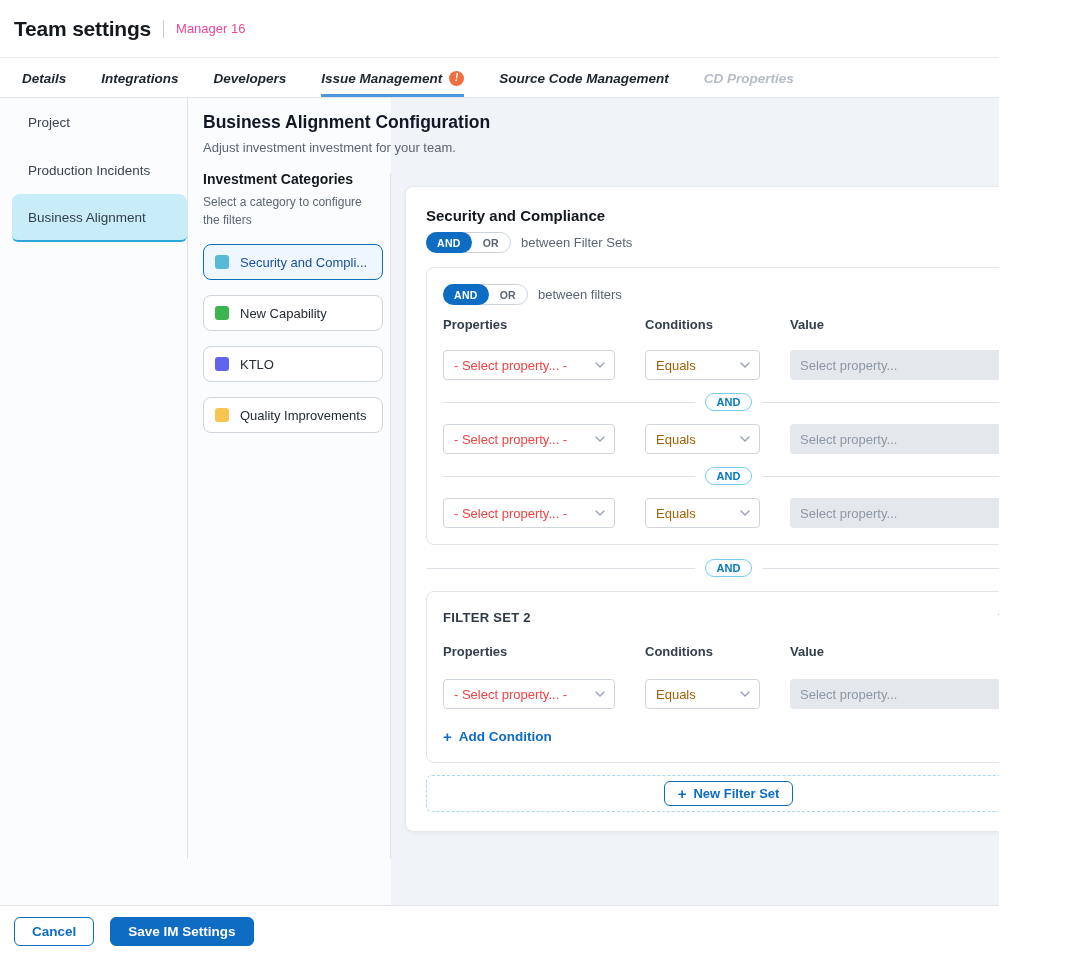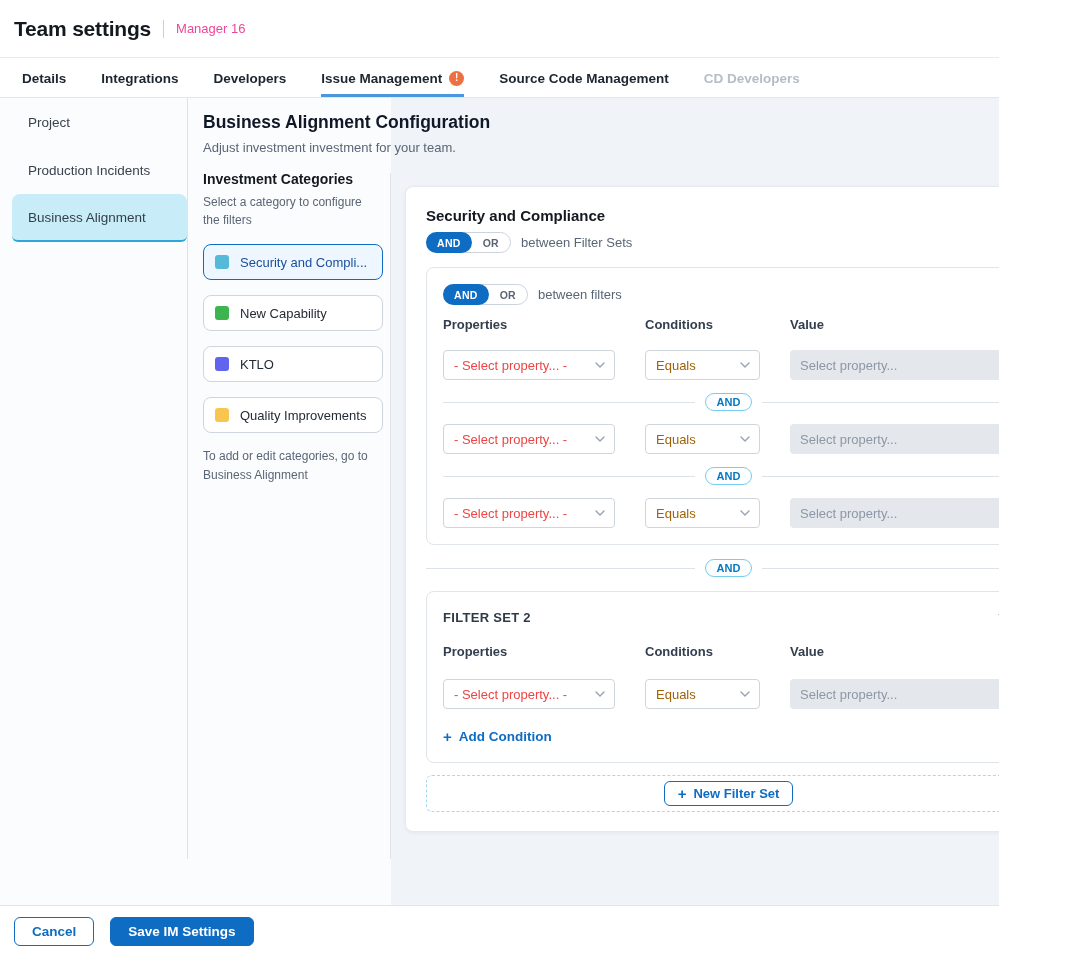--- a/index.html
+++ b/index.html
@@ -11,21 +11,21 @@
   .app-header { position:absolute; top:0; left:0; right:0; height:58px; background:#fff;
     border-bottom:1px solid #e7eaee; display:flex; align-items:center; padding:0 14px; }
   .app-title { font-size:21px; font-weight:bold; color:#14181f; letter-spacing:-0.2px; }
   .title-divider { width:1px; height:18px; background:#c9d0d9; margin:0 12px; }
   .app-subtitle { font-size:13px; color:#ec4899; }
 
   
   .tabbar { position:absolute; top:59px; left:0; right:0; height:39px; background:#fff;
     border-bottom:1px solid #e3e7ec; display:flex; align-items:stretch; padding-left:22px; gap:35px; }
   .tab { display:flex; align-items:center; gap:7px; font-size:13.5px; font-weight:bold;
-    color:#1d2530; cursor:pointer; white-space:nowrap; }
+    color:#1d2530; cursor:pointer; white-space:nowrap;font-style:italic; }
   .tab.active { box-shadow: inset 0 -3px 0 #4a97dd; }
   .tab.disabled { color:#b6bdc7; cursor:default; }
   .warn-badge { width:15px; height:15px; border-radius:50%; background:#ee7042; color:#fff;
     font-size:10px; font-weight:bold; display:flex; align-items:center; justify-content:center; line-height:1; }
 
   
   .content { position:absolute; top:98px; left:0; right:0; height:807px; background:#fbfcfd; }
   .main-tint { position:absolute; left:391px; top:0; width:685px; height:807px; background:#f0f3f7; }
   .vdiv-sidebar { position:absolute; left:187px; top:0; width:1px; height:761px; background:#dfe3e8; }
   .vdiv-cats { position:absolute; left:390px; top:75px; width:1px; height:686px; background:#dfe3e8; }
@@ -133,21 +133,21 @@
       <span>Developers</span>
     </div>
     <div class="tab active">
       <span>Issue Management</span>
       <span class="warn-badge">!</span>
     </div>
     <div class="tab">
       <span>Source Code Management</span>
     </div>
     <div class="tab disabled">
-      <span>CD Developers</span>
+      <span>CD Properties</span>
     </div>
   </nav>
 
   <div class="content">
     <div class="main-tint"></div>
     <div class="vdiv-sidebar"></div>
     <div class="vdiv-cats"></div>
 
     <aside class="sidebar">
       <div class="side-item">
@@ -180,21 +180,20 @@
       </button>
       <button class="cat-btn">
         <span class="swatch" style="background: rgb(96, 100, 238);"></span>
         <span>KTLO</span>
       </button>
       <button class="cat-btn">
         <span class="swatch" style="background: rgb(248, 198, 80);"></span>
         <span>Quality Improvements</span>
       </button>
 
-      <div class="cat-footnote">To add or edit categories, go to Business Alignment</div>
     </div>
 
     <section class="panel-card">
       <div class="panel-title">Security and Compliance</div>
 
       <div class="toggle-row">
         <div class="toggle">
           <span class="seg on">AND</span>
           <span class="seg">OR</span>
         </div>

